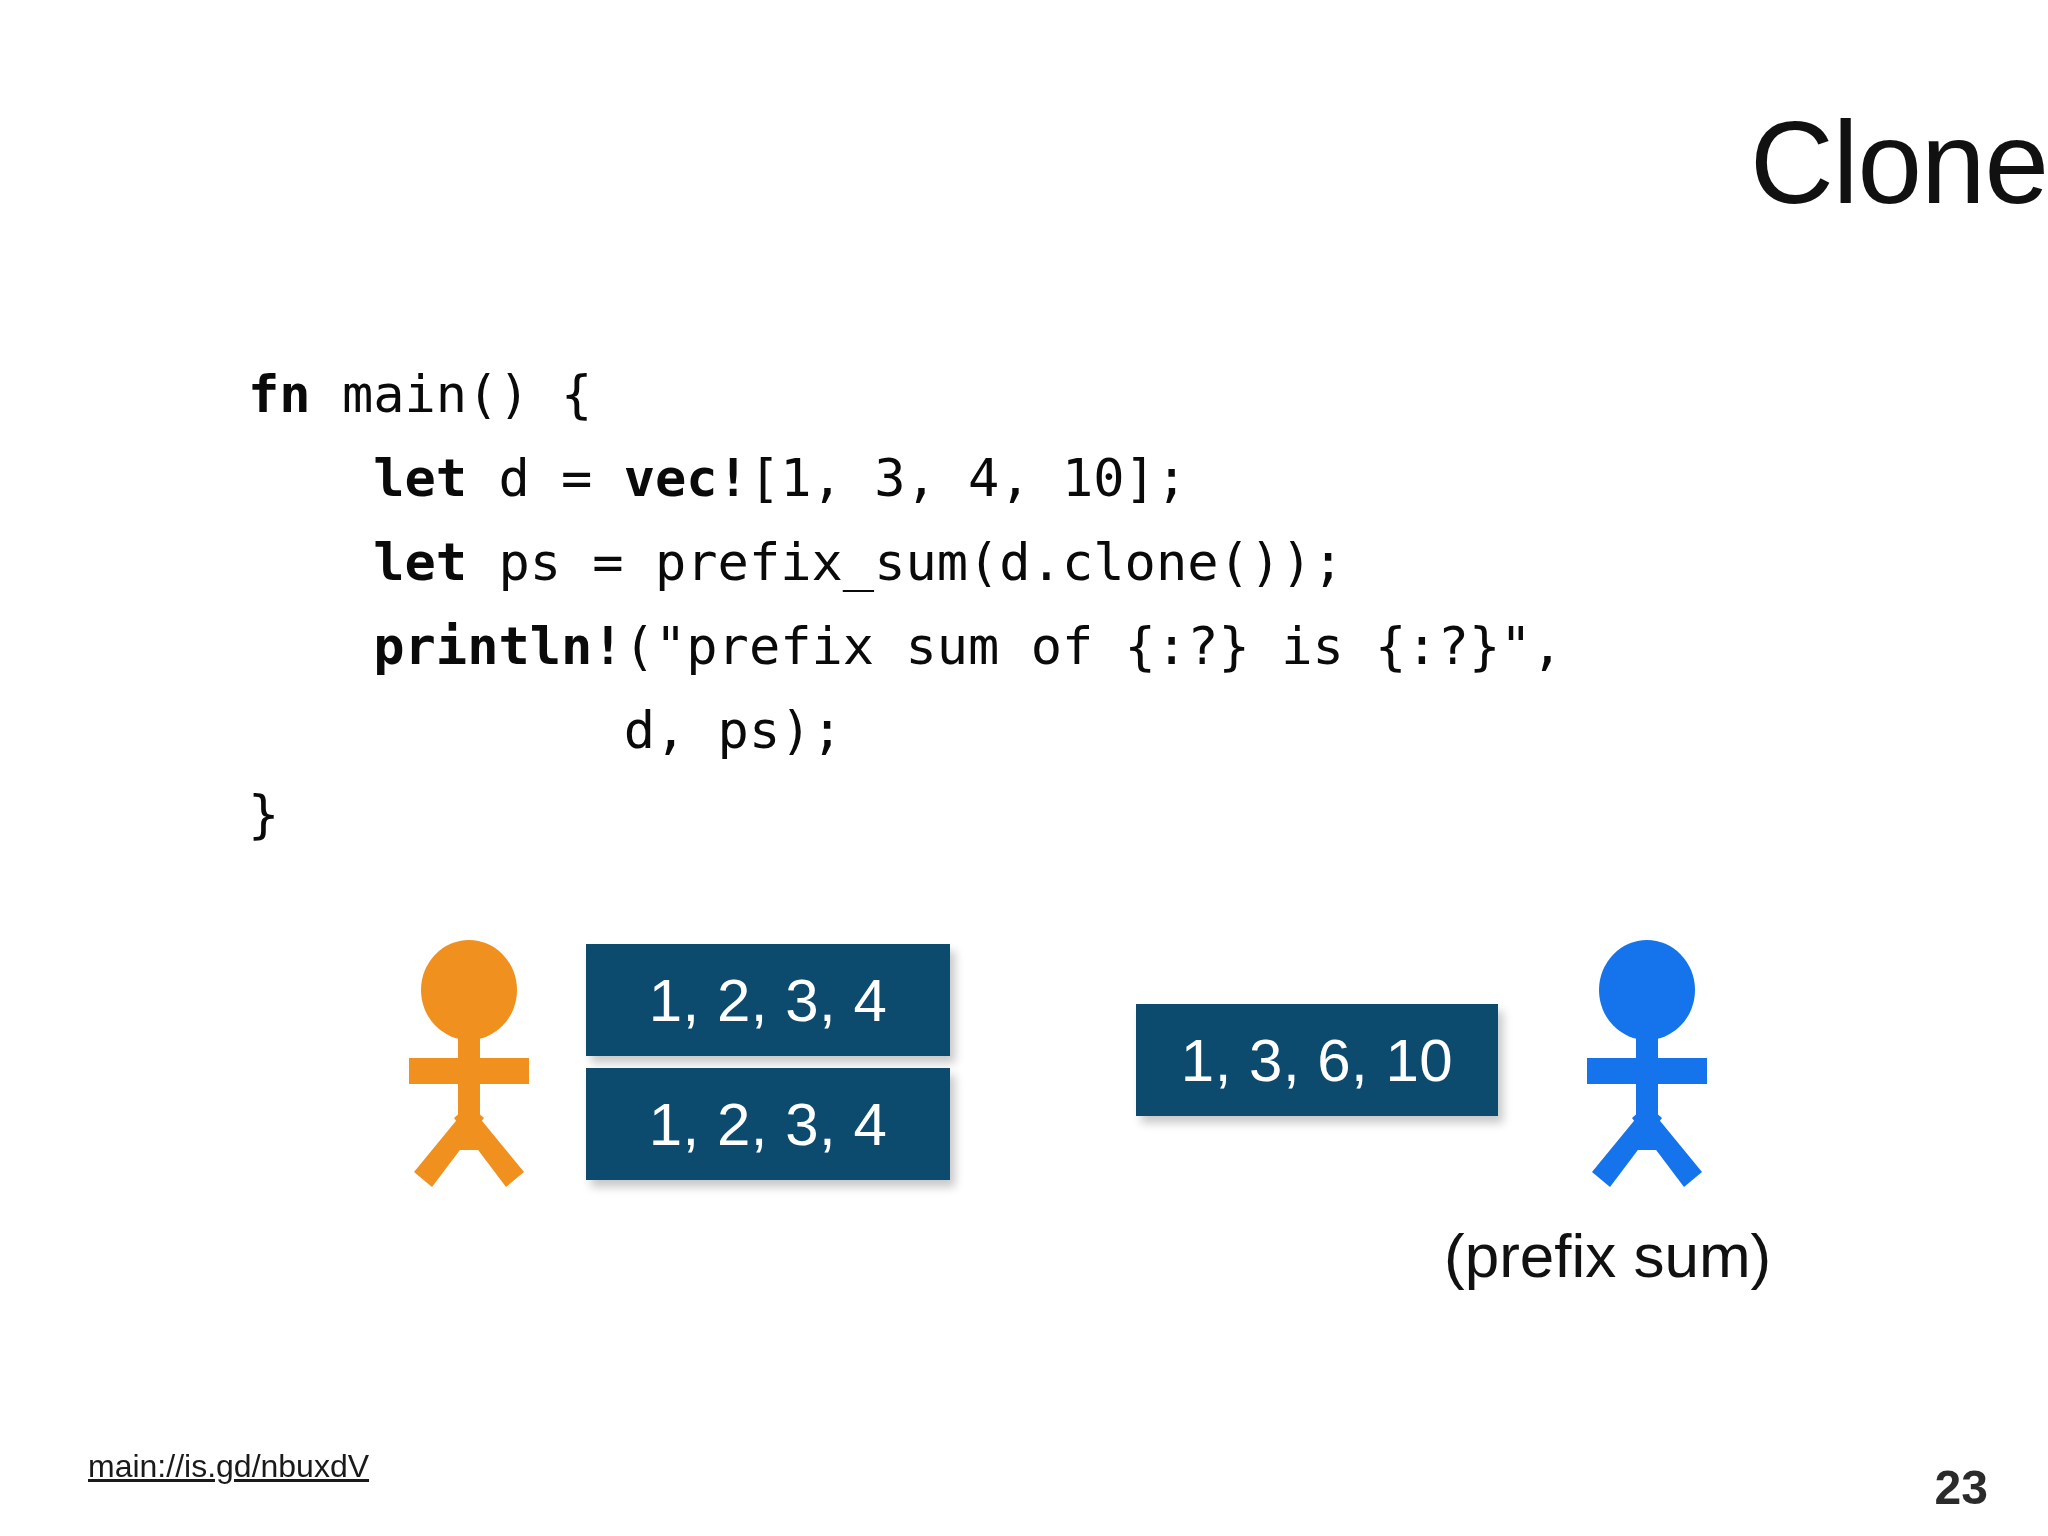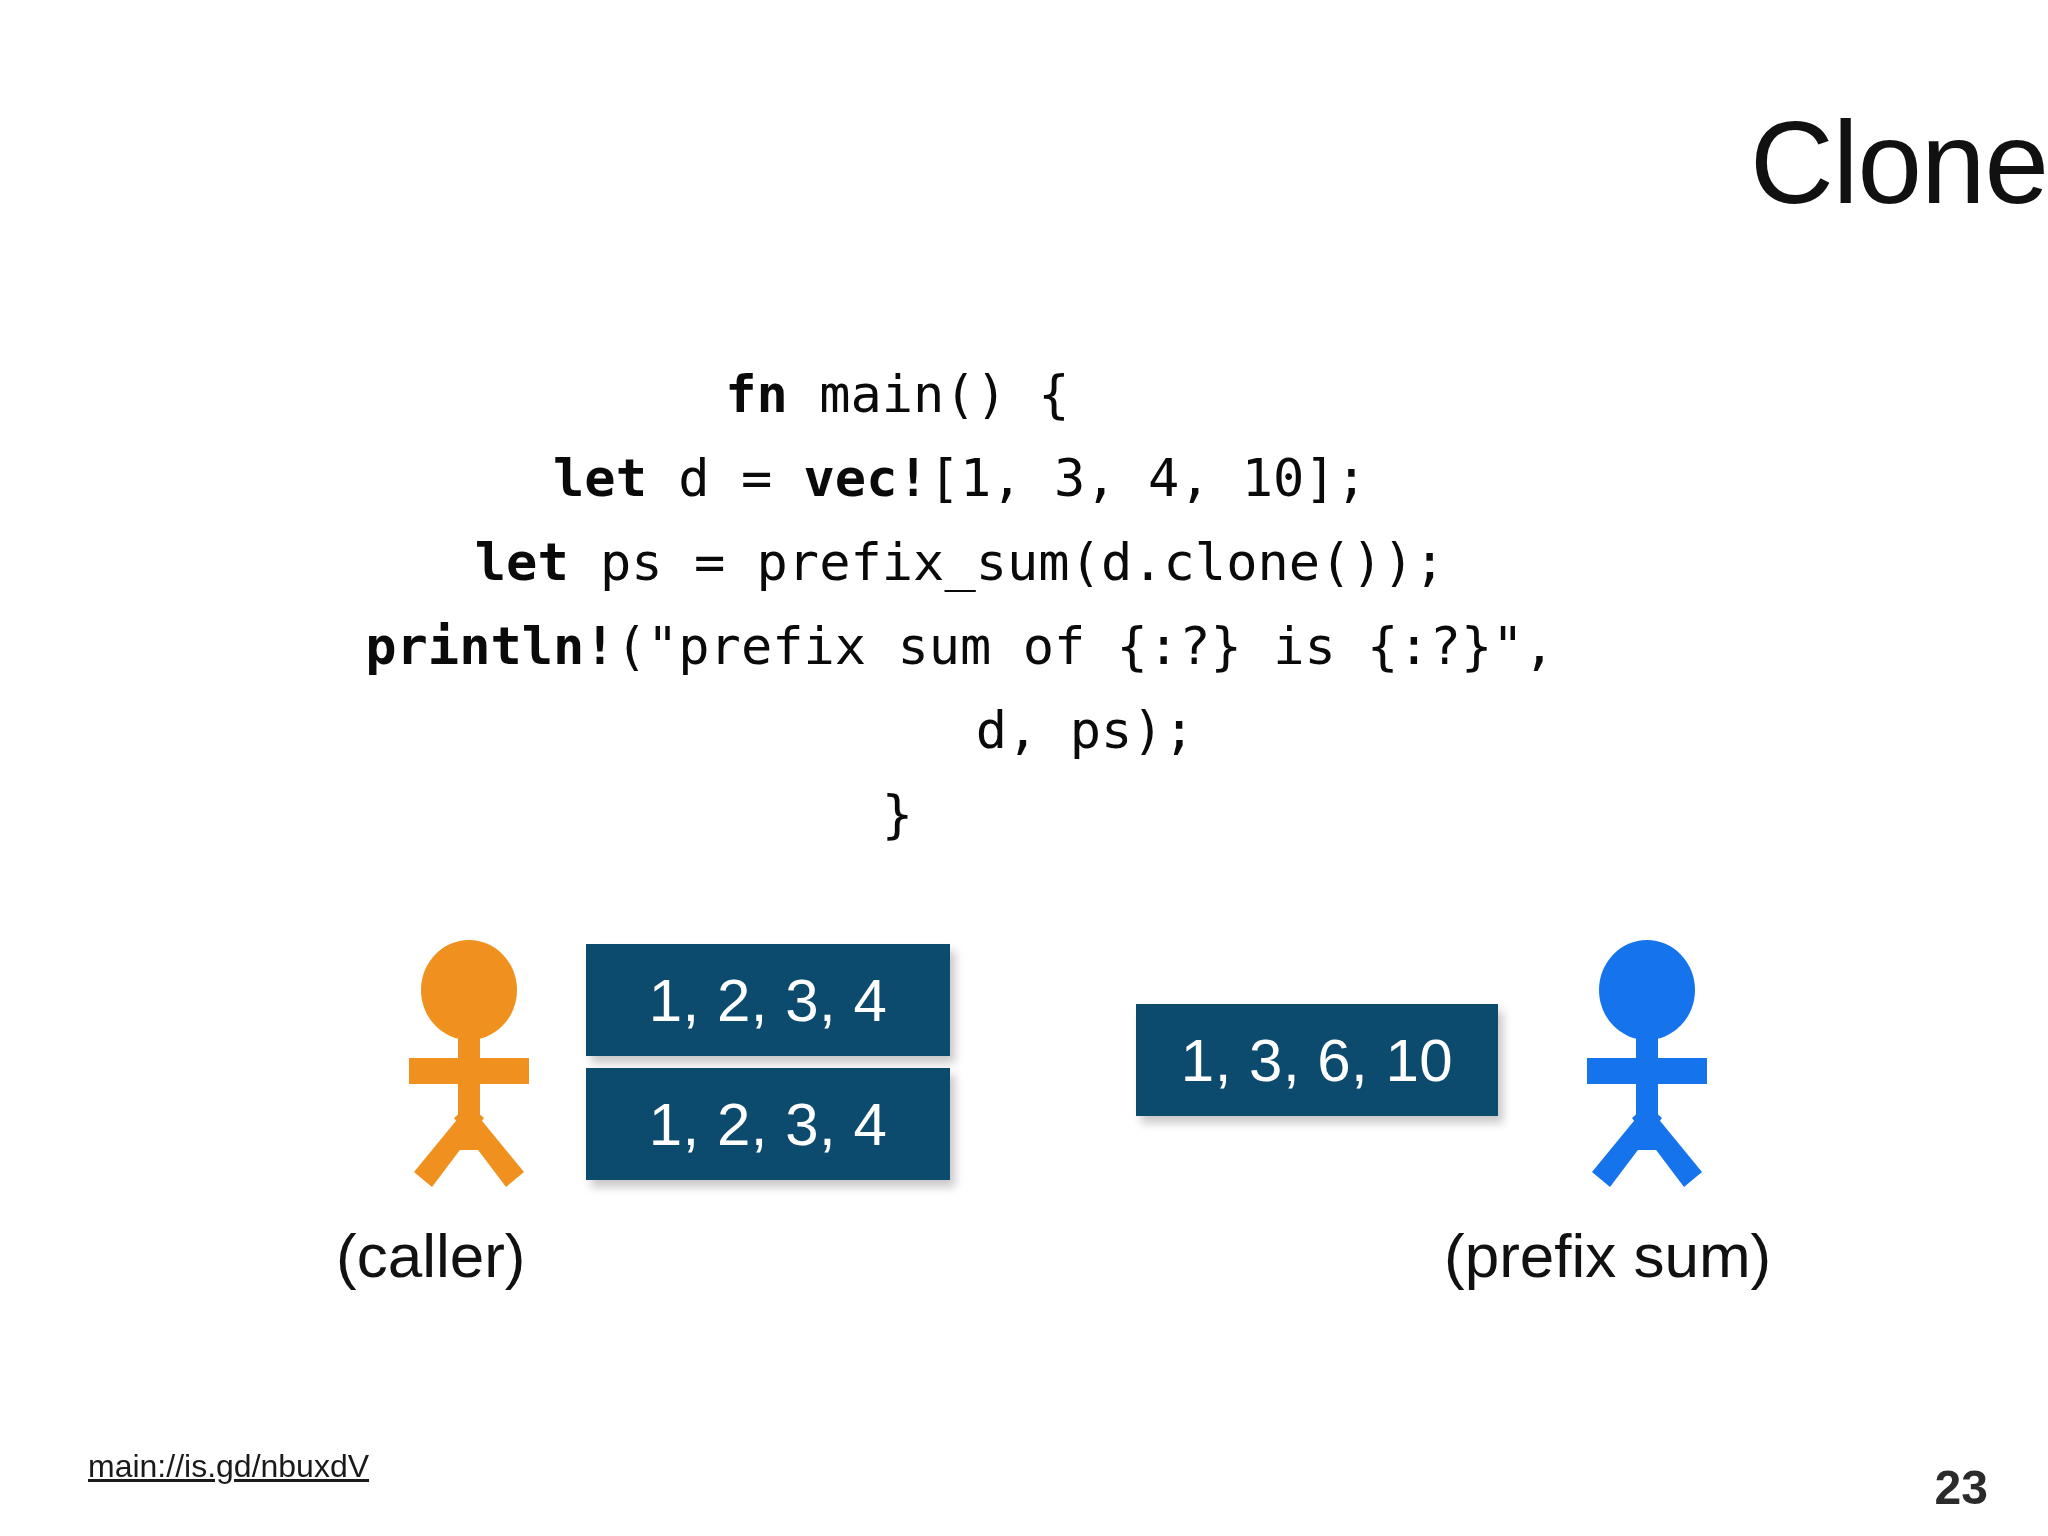--- a/index.html
+++ b/index.html
@@ -27,28 +27,27 @@
     font-weight: 300;
     letter-spacing: -1px;
     line-height: 1.1;
     color: #111111;
   }
 
   
   #code-block {
     position: absolute;
     top: 352px;
-    left: 240px;
+    left: 248px;
     font-family: "DejaVu Sans Mono", "Liberation Mono", monospace;
     font-size: 52px;
     line-height: 84px;
     white-space: pre;
     color: #0a0a0a;
     letter-spacing: 0px;
-    text-align: center;
   }
   #code-block .line { white-space: pre; }
   #code-block .kw { font-weight: bold; }
 
   
   #diagram {
     position: absolute;
     left: 0;
     top: 0;
     width: 2048px;
@@ -120,21 +119,20 @@
       <g fill="#F0901E">
         <ellipse cx="85" cy="50" rx="48" ry="50"></ellipse>
         <rect x="74" y="92" width="22" height="100"></rect>
         <rect x="25" y="118" width="120" height="26"></rect>
         <rect x="74" y="140" width="22" height="70"></rect>
         <polygon points="85,165 100,178 48,247 30,232"></polygon>
         <polygon points="85,165 70,178 122,247 140,232"></polygon>
       </g>
     </svg>
   </div>
-  <div class="figure-label" style="left:336px; top:1222px;">(caller)</div>
 
   <div class="value-box" style="left:586px; top:944px; width:364px; height:112px;">1, 2, 3, 4</div>
   <div class="value-box" style="left:586px; top:1068px; width:364px; height:112px;">1, 2, 3, 4</div>
 
   <div class="value-box" style="left:1136px; top:1004px; width:362px; height:112px;">1, 3, 6, 10</div>
 
   <div class="figure" style="left:1562px; top:940px;">
     <svg viewBox="0 0 170 270" xmlns="http://www.w3.org/2000/svg">
       <g fill="#1573EC">
         <ellipse cx="85" cy="50" rx="48" ry="50"></ellipse>

